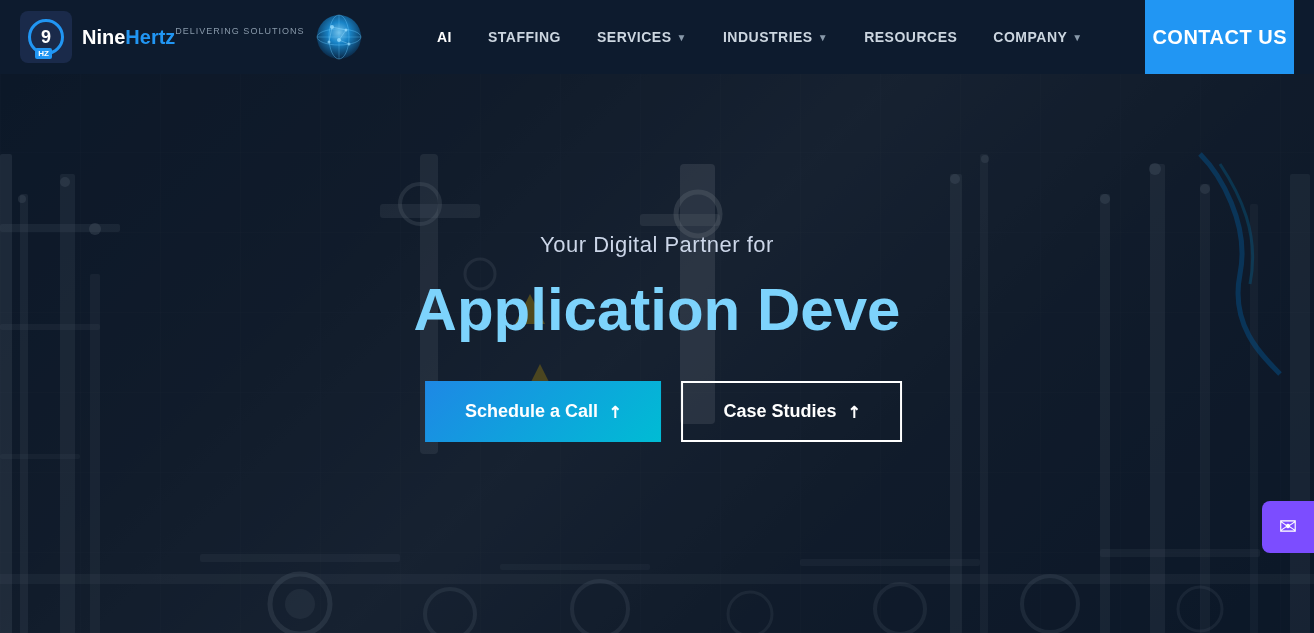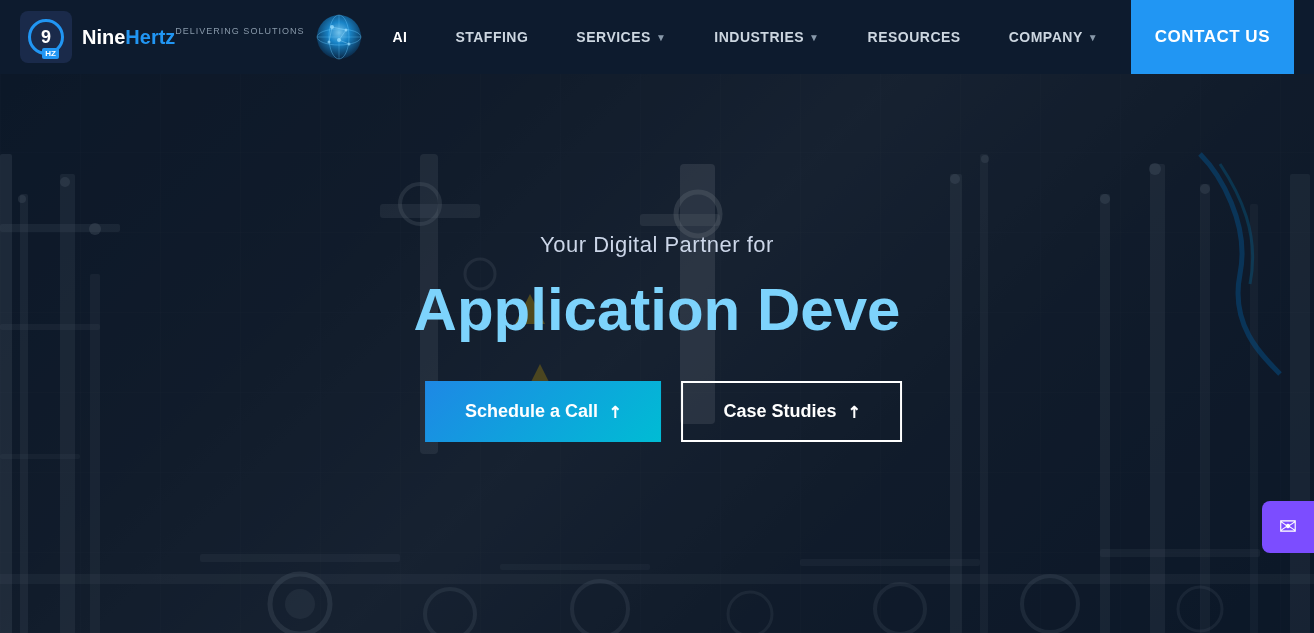--- a/index.html
+++ b/index.html
@@ -40,21 +40,21 @@
       display: flex;
       align-items: center;
       justify-content: center;
       color: white;
       font-weight: bold;
       font-size: 18px;
     }
     .logo-hz-badge {
       position: absolute;
       bottom: 4px;
-      right: 13px;
+      right: 20px;
       background: #2196f3;
       color: white;
       font-size: 8px;
       font-weight: bold;
       padding: 1px 3px;
       border-radius: 2px;
     }
     .logo-text {
       display: flex;
     }
@@ -80,22 +80,23 @@
       margin-right: 10px;
     }
     .ai-globe {
       width: 50px;
       height: 50px;
     }
 
     .nav-links {
       display: flex;
       align-items: center;
-      gap: 12px;
+      gap: 0;
       flex: 1;
+      justify-content: center;
     }
     .nav-item {
       color: #ccd6e0;
       font-size: 14px;
       font-weight: 600;
       padding: 0 18px;
       height: 74px;
       display: flex;
       align-items: center;
       cursor: pointer;
@@ -110,23 +111,23 @@
       font-size: 10px;
       color: #8899aa;
     }
     .nav-item.ai-item {
       color: white;
     }
 
     .contact-btn {
       background: #2196f3;
       color: white;
-      font-size: 17px;
+      font-size: 20px;
       font-weight: 700;
-      padding: 0 24px;
+      padding: 0 7px;
       height: 74px;
       display: flex;
       align-items: center;
       cursor: pointer;
       text-transform: uppercase;
       letter-spacing: 0.5px;
       white-space: nowrap;
       min-width: 100px;
     }
 

